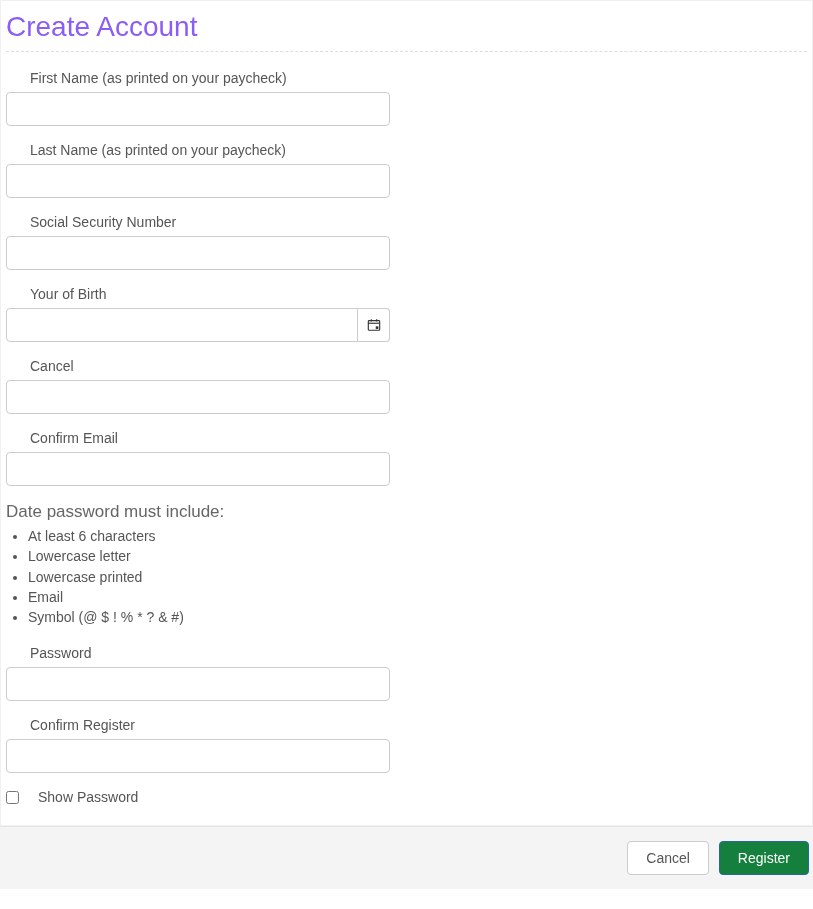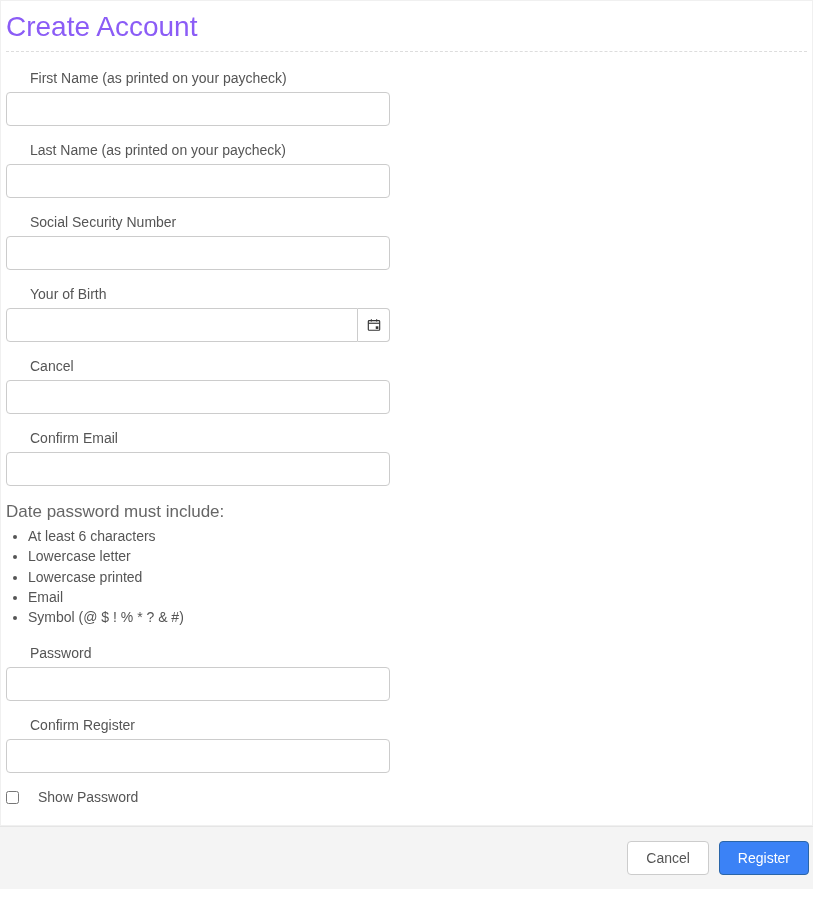--- a/index.html
+++ b/index.html
@@ -119,21 +119,21 @@
       font-size: 14px;
       cursor: pointer;
       border: 1px solid transparent;
     }
     .btn-cancel {
       background: #fff;
       border: 1px solid #ccc;
       color: #555;
     }
     .btn-register {
-      background: #3b82f6;
+      background: #15803d;
       border: 1px solid #2a65a8;
       color: #fff;
     }
   </style>
 </head>
 <body>
 
 <div class="form-panel">
 
   <h1 class="page-title">Create Account</h1>

